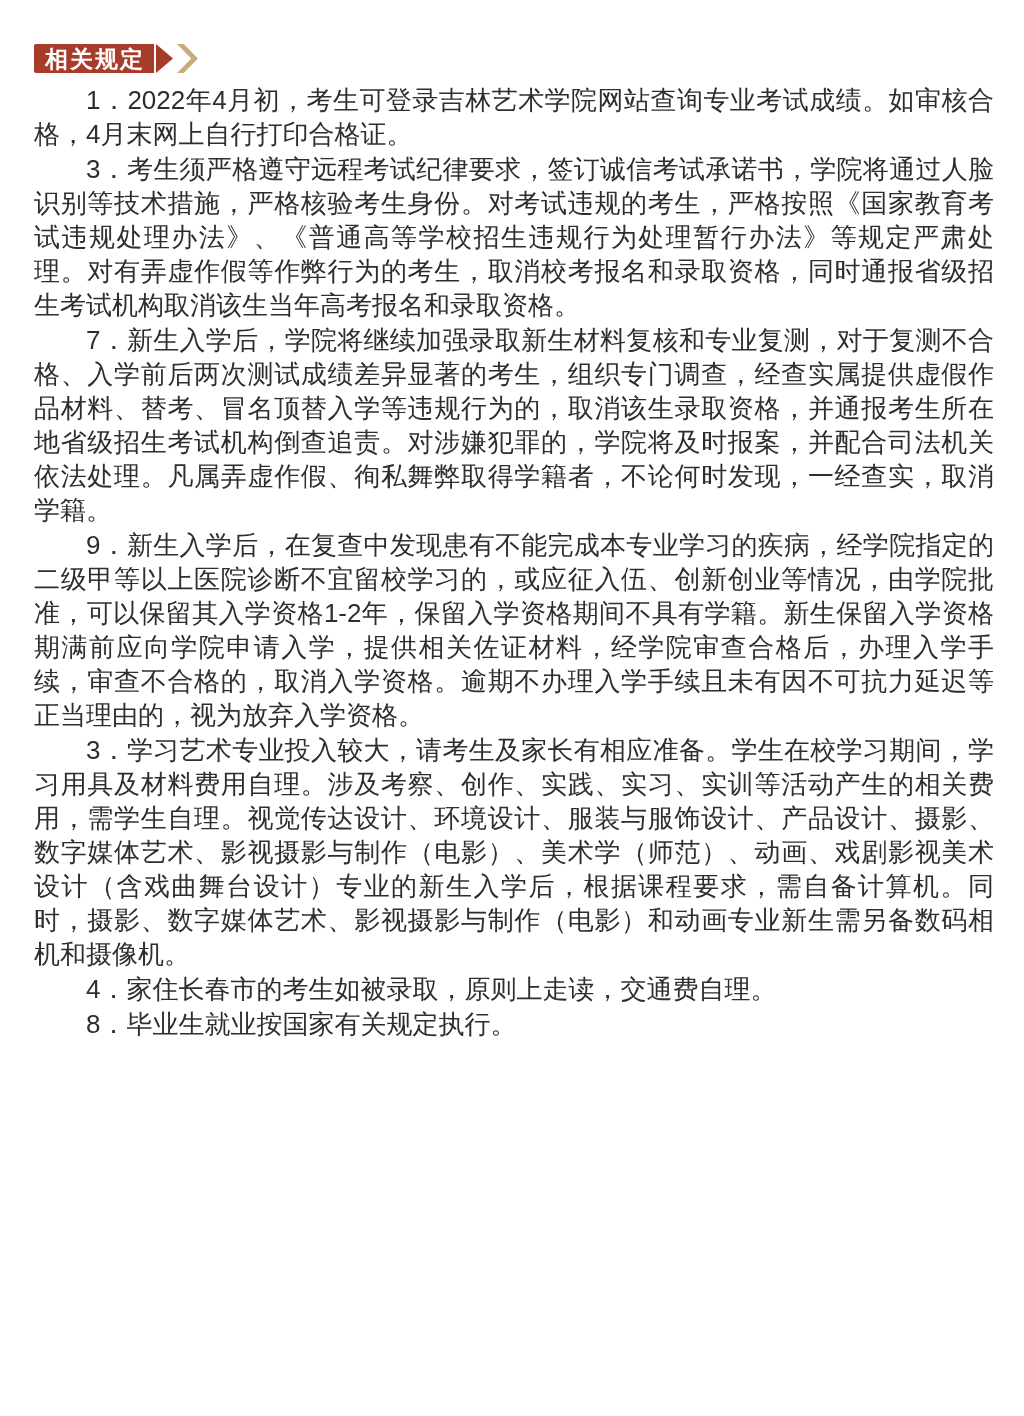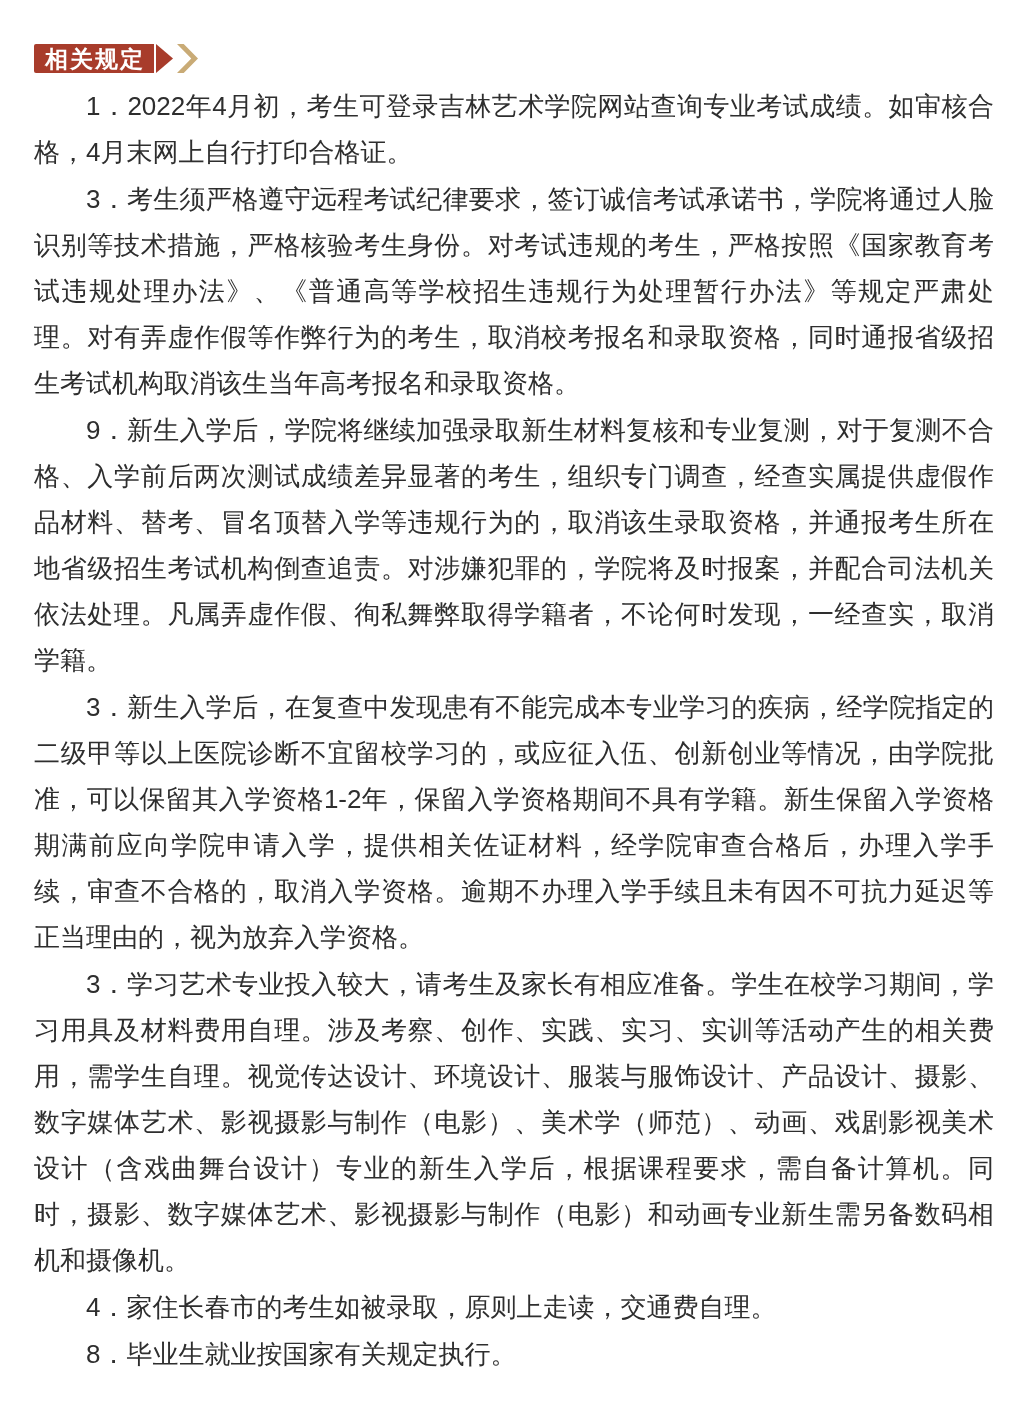--- a/index.html
+++ b/index.html
@@ -44,21 +44,21 @@
     margin-left: 3px;
     background: #c9ab76;
     clip-path: polygon(0 0, 32% 0, 100% 50%, 32% 100%, 0 100%, 68% 50%);
   }
   
   .content {
     margin-top: 9px;
   }
   .content p {
     font-size: 26px;
-    line-height: 46px;
+    line-height: 34px;
     color: #2e2e2e;
     text-align: justify;
     text-indent: 2em;
     word-break: break-all;
   }
 </style>
 </head>
 <body>
 
 <div class="page">
@@ -67,20 +67,20 @@
     <div class="badge">
       <span>相关规定</span>
     </div>
     <div class="badge-arrow"></div>
     <div class="badge-chevron"></div>
   </div>
 
   <div class="content">
     <p>1．2022年4月初，考生可登录吉林艺术学院网站查询专业考试成绩。如审核合格，4月末网上自行打印合格证。</p>
     <p>3．考生须严格遵守远程考试纪律要求，签订诚信考试承诺书，学院将通过人脸识别等技术措施，严格核验考生身份。对考试违规的考生，严格按照《国家教育考试违规处理办法》、《普通高等学校招生违规行为处理暂行办法》等规定严肃处理。对有弄虚作假等作弊行为的考生，取消校考报名和录取资格，同时通报省级招生考试机构取消该生当年高考报名和录取资格。</p>
-    <p>9．新生入学后，学院将继续加强录取新生材料复核和专业复测，对于复测不合格、入学前后两次测试成绩差异显著的考生，组织专门调查，经查实属提供虚假作品材料、替考、冒名顶替入学等违规行为的，取消该生录取资格，并通报考生所在地省级招生考试机构倒查追责。对涉嫌犯罪的，学院将及时报案，并配合司法机关依法处理。凡属弄虚作假、徇私舞弊取得学籍者，不论何时发现，一经查实，取消学籍。</p>
-    <p>3．新生入学后，在复查中发现患有不能完成本专业学习的疾病，经学院指定的二级甲等以上医院诊断不宜留校学习的，或应征入伍、创新创业等情况，由学院批准，可以保留其入学资格1-2年，保留入学资格期间不具有学籍。新生保留入学资格期满前应向学院申请入学，提供相关佐证材料，经学院审查合格后，办理入学手续，审查不合格的，取消入学资格。逾期不办理入学手续且未有因不可抗力延迟等正当理由的，视为放弃入学资格。</p>
+    <p>7．新生入学后，学院将继续加强录取新生材料复核和专业复测，对于复测不合格、入学前后两次测试成绩差异显著的考生，组织专门调查，经查实属提供虚假作品材料、替考、冒名顶替入学等违规行为的，取消该生录取资格，并通报考生所在地省级招生考试机构倒查追责。对涉嫌犯罪的，学院将及时报案，并配合司法机关依法处理。凡属弄虚作假、徇私舞弊取得学籍者，不论何时发现，一经查实，取消学籍。</p>
+    <p>9．新生入学后，在复查中发现患有不能完成本专业学习的疾病，经学院指定的二级甲等以上医院诊断不宜留校学习的，或应征入伍、创新创业等情况，由学院批准，可以保留其入学资格1-2年，保留入学资格期间不具有学籍。新生保留入学资格期满前应向学院申请入学，提供相关佐证材料，经学院审查合格后，办理入学手续，审查不合格的，取消入学资格。逾期不办理入学手续且未有因不可抗力延迟等正当理由的，视为放弃入学资格。</p>
     <p>3．学习艺术专业投入较大，请考生及家长有相应准备。学生在校学习期间，学习用具及材料费用自理。涉及考察、创作、实践、实习、实训等活动产生的相关费用，需学生自理。视觉传达设计、环境设计、服装与服饰设计、产品设计、摄影、数字媒体艺术、影视摄影与制作（电影）、美术学（师范）、动画、戏剧影视美术设计（含戏曲舞台设计）专业的新生入学后，根据课程要求，需自备计算机。同时，摄影、数字媒体艺术、影视摄影与制作（电影）和动画专业新生需另备数码相机和摄像机。</p>
     <p>4．家住长春市的考生如被录取，原则上走读，交通费自理。</p>
     <p>8．毕业生就业按国家有关规定执行。</p>
   </div>
 
 </div>
 
 </body></html>

